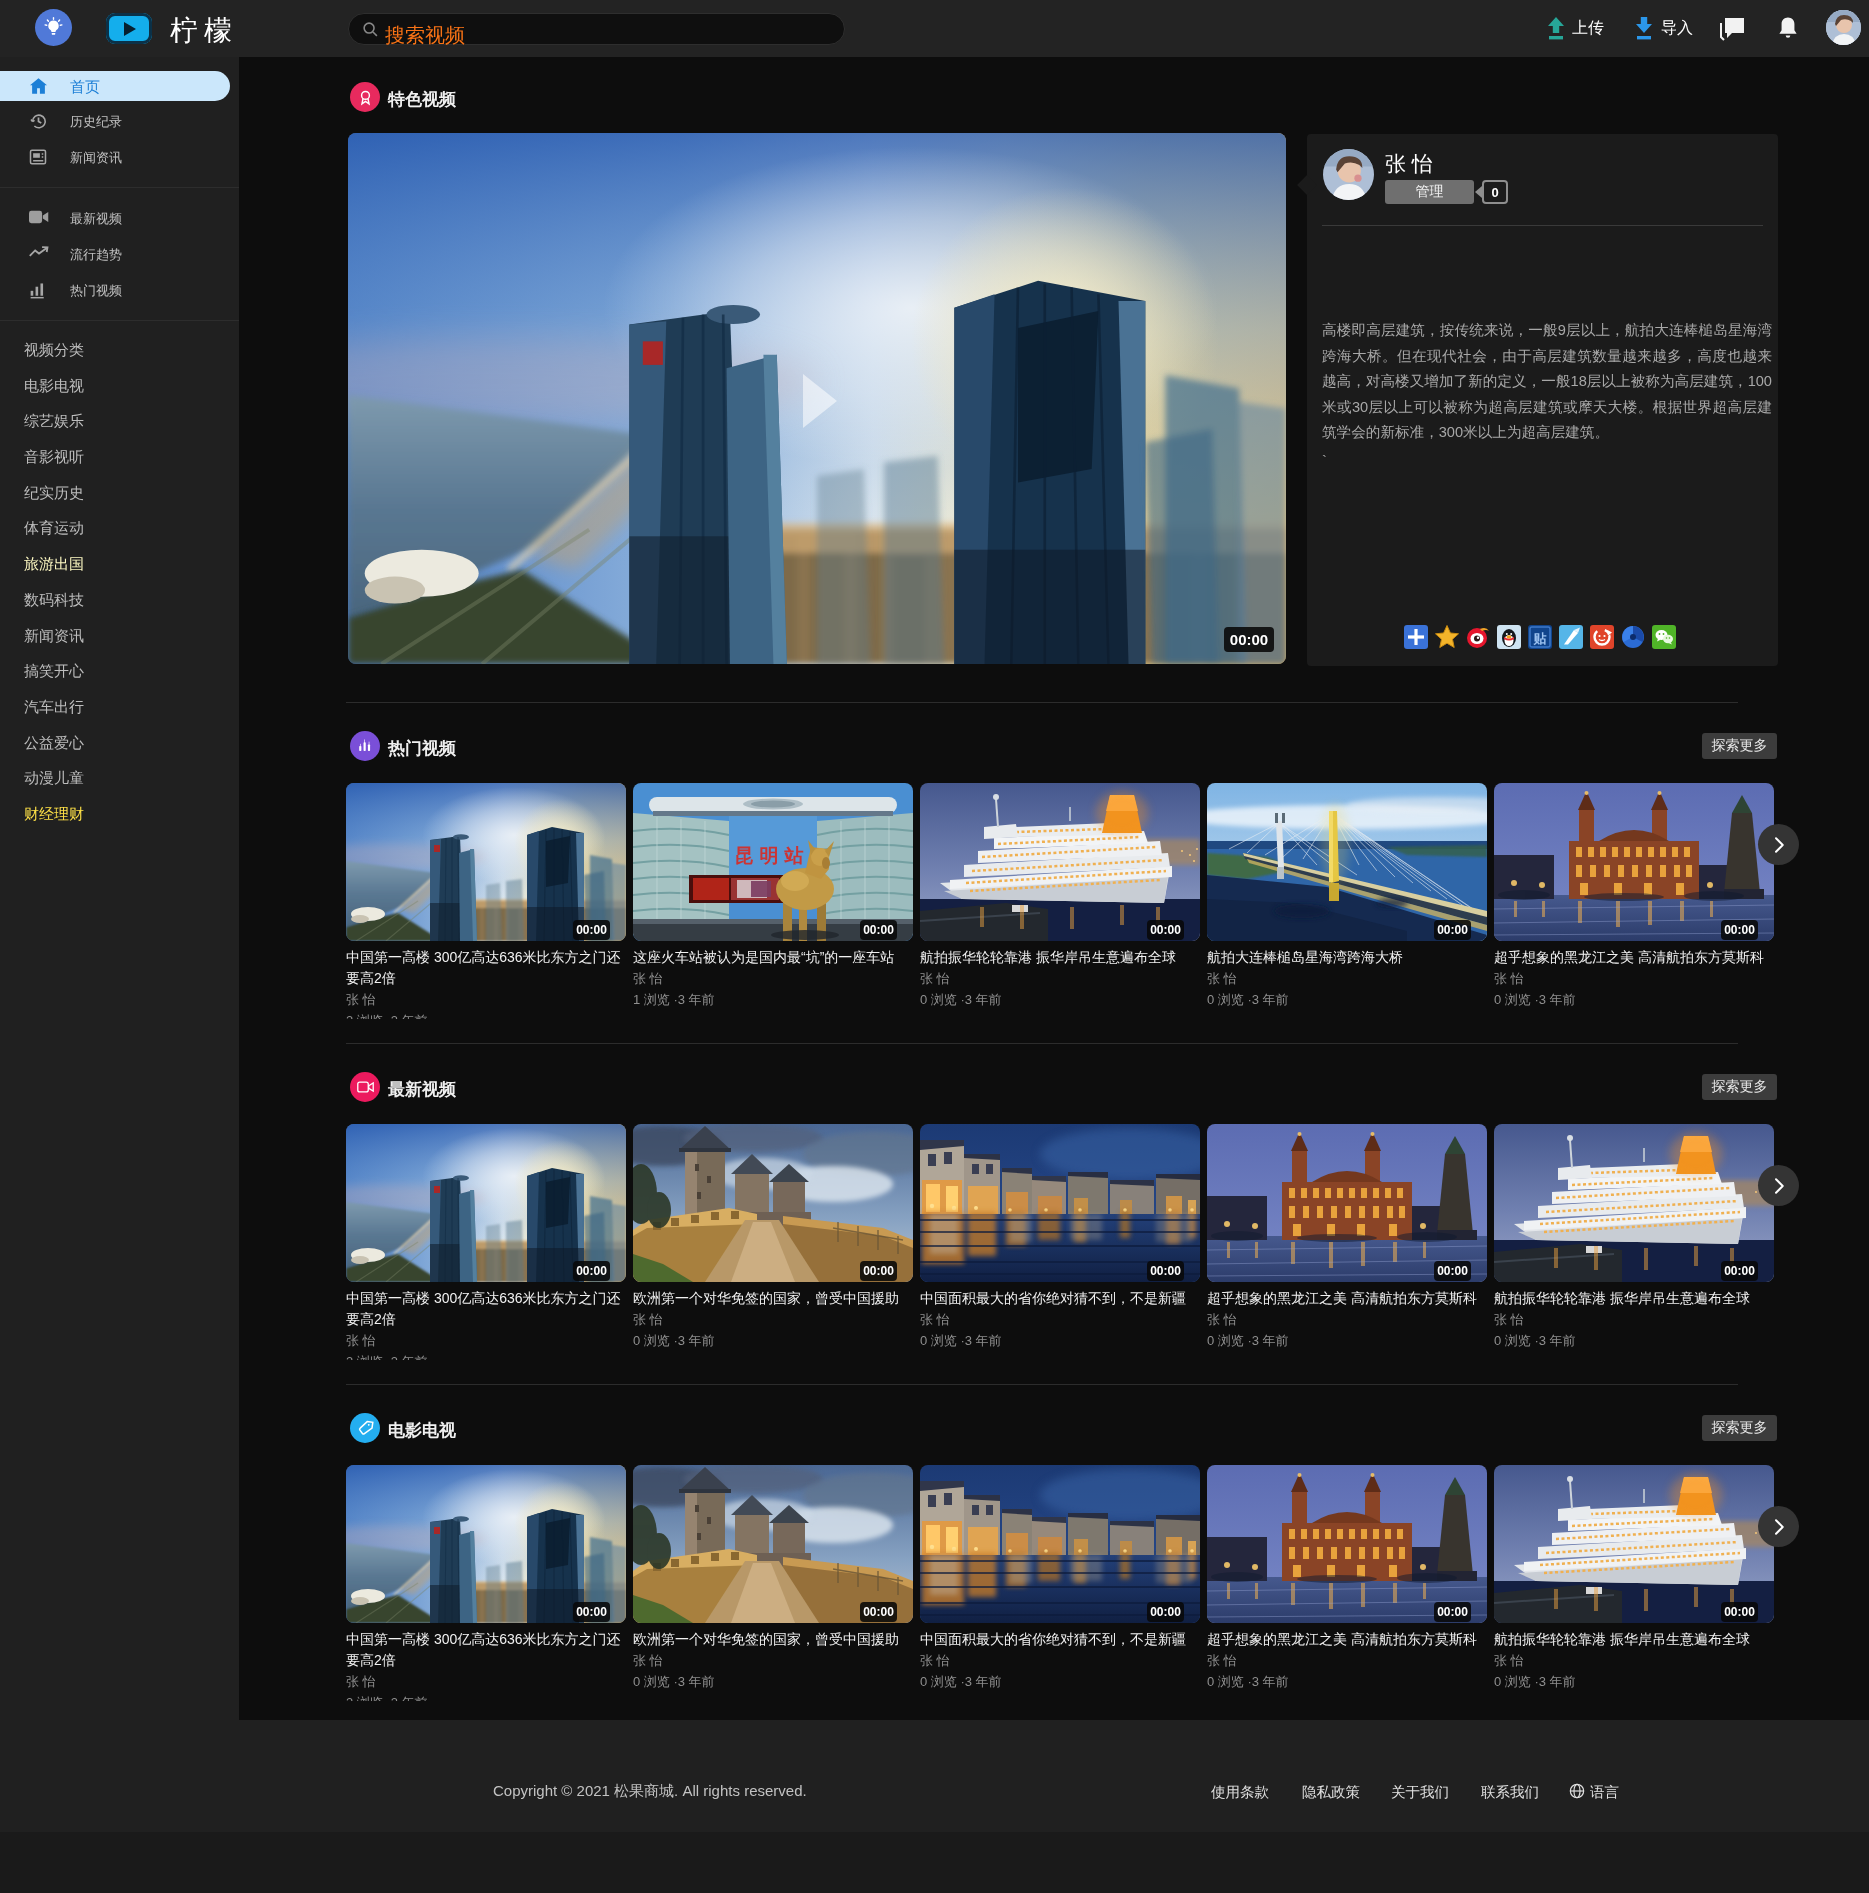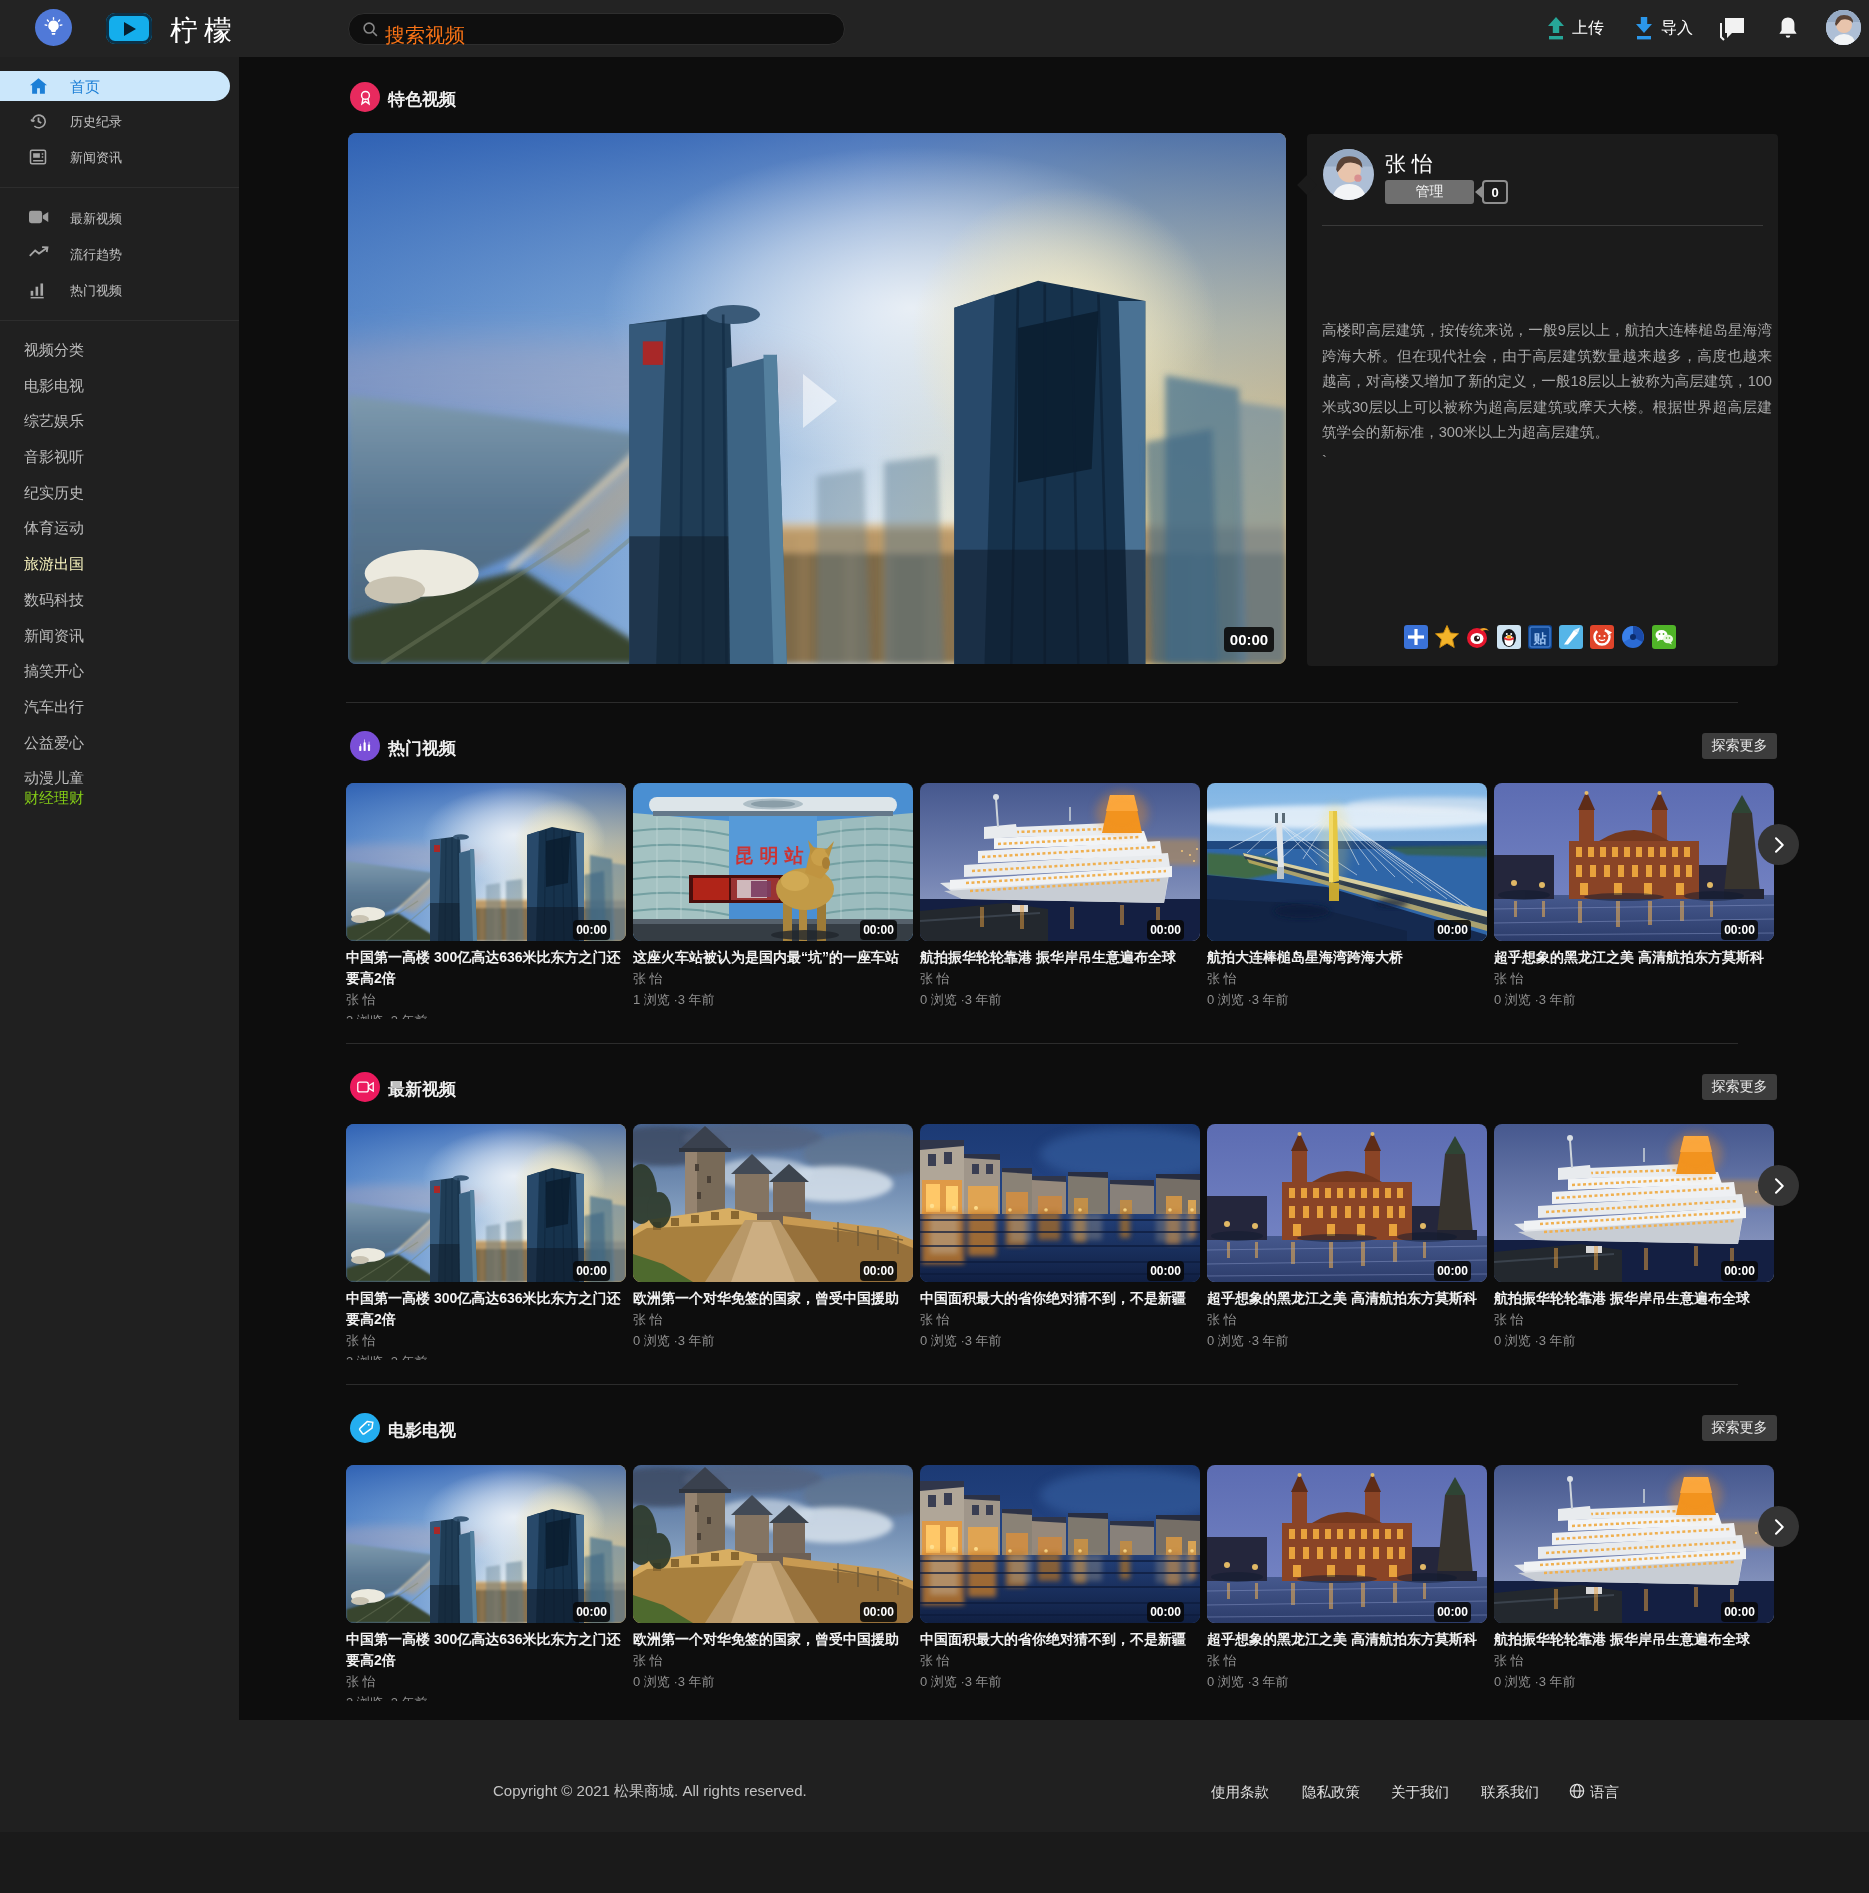--- a/index.html
+++ b/index.html
@@ -1,20 +1,20 @@
 <!DOCTYPE html>
 <html><head><meta charset="utf-8">
 <style>
 *{margin:0;padding:0;box-sizing:border-box}
 html,body{width:1869px;height:1893px;background:#0d0d0d;font-family:"Liberation Sans",sans-serif;overflow:hidden;position:relative}
 .abs{position:absolute}
 .circ{border-radius:50%}
 .flexc{display:flex;align-items:center;justify-content:center}
 .badge{position:absolute;background:rgba(8,8,8,.88);color:#fff;font-weight:bold;border-radius:4px;display:flex;align-items:center;justify-content:center}
-.ttl{color:#f1f1f1;font-weight:bold;font-size:14px;line-height:21px}
+.ttl{color:#f1f1f1;font-weight:normal;font-size:14px;line-height:21px}
 .sub{color:#8f8f8f;font-size:13px;line-height:21px}
 .mbtn{position:absolute;background:#3c3c3c;color:#e8e8e8;font-size:14px;border-radius:3px;display:flex;align-items:center;justify-content:center}
 .shead{position:absolute;color:#f0f0f0;font-size:17px;font-weight:bold}
 .sideitem{position:absolute;color:#c2c2c2;font-size:13px}
 .divh{position:absolute;height:1px;background:#2c2c2c}
 </style></head><body>
 
 <svg width="0" height="0" style="position:absolute">
     <defs>
 <linearGradient id="skyA" x1="0" y1="0" x2="1" y2="0">
@@ -626,21 +626,21 @@
 <div class="abs" style="left:24px;top:391px;color:#bdbdbd;font-size:15px">音影视听</div>
 <div class="abs" style="left:24px;top:427px;color:#bdbdbd;font-size:15px">纪实历史</div>
 <div class="abs" style="left:24px;top:462px;color:#bdbdbd;font-size:15px">体育运动</div>
 <div class="abs" style="left:24px;top:498px;color:#fef9c3;font-size:15px">旅游出国</div>
 <div class="abs" style="left:24px;top:534px;color:#bdbdbd;font-size:15px">数码科技</div>
 <div class="abs" style="left:24px;top:570px;color:#bdbdbd;font-size:15px">新闻资讯</div>
 <div class="abs" style="left:24px;top:605px;color:#bdbdbd;font-size:15px">搞笑开心</div>
 <div class="abs" style="left:24px;top:641px;color:#bdbdbd;font-size:15px">汽车出行</div>
 <div class="abs" style="left:24px;top:677px;color:#bdbdbd;font-size:15px">公益爱心</div>
 <div class="abs" style="left:24px;top:712px;color:#bdbdbd;font-size:15px">动漫儿童</div>
-<div class="abs" style="left:24px;top:732px;color:#84cc16;font-size:15px">财经理财</div>
+<div class="abs" style="left:24px;top:748px;color:#fde047;font-size:15px">财经理财</div>
 </div>
 <div class="abs circ flexc" style="left:350px;top:82px;width:30px;height:30px;background:#e82a5e">
     <svg width="17" height="17" viewBox="0 0 24 24" fill="none" stroke="#fff" stroke-width="2">
       <circle cx="12" cy="9" r="5.5"></circle>
       <path d="M8.5 13.5 L7 21 L12 17.5 L17 21 L15.5 13.5" fill="none"></path>
     </svg>
   </div>
 <div class="shead" style="left:388px;top:88px">特色视频</div>
 <svg class="abs" style="left:348px;top:133px;border-radius:8px" width="938" height="531" viewBox="0 0 280 158" preserveAspectRatio="none">
     <use href="#imgA"></use>

